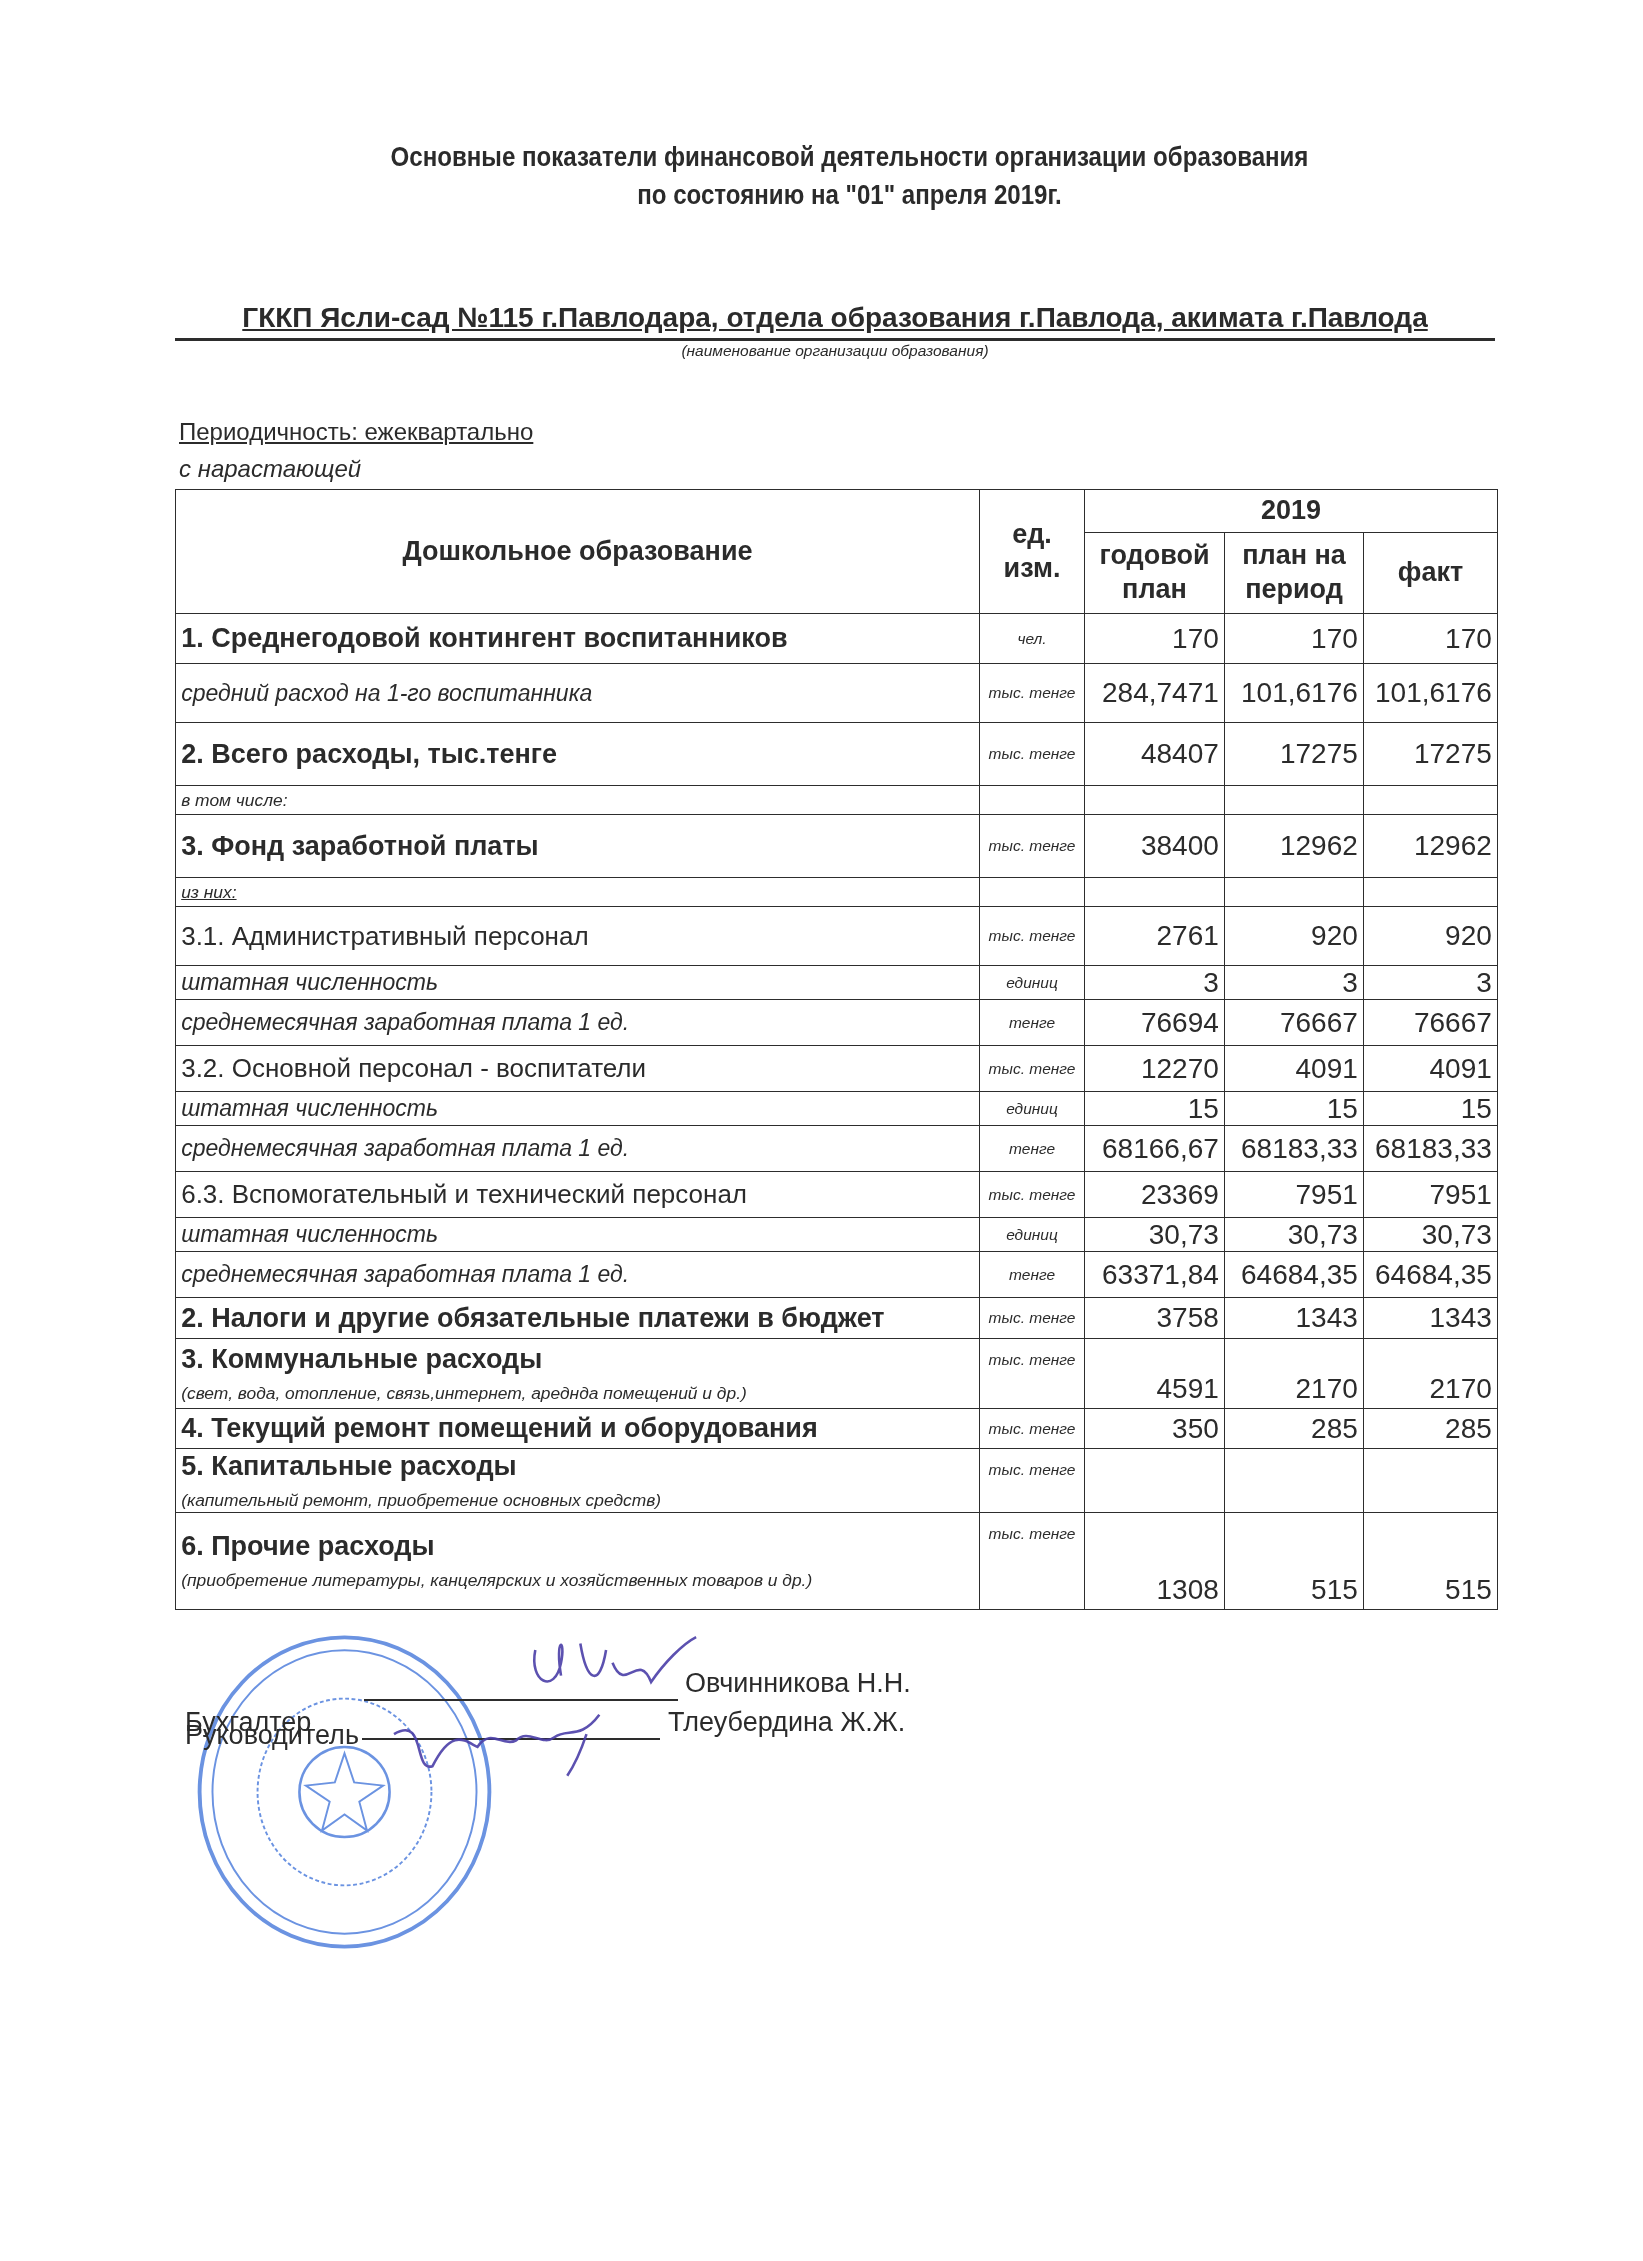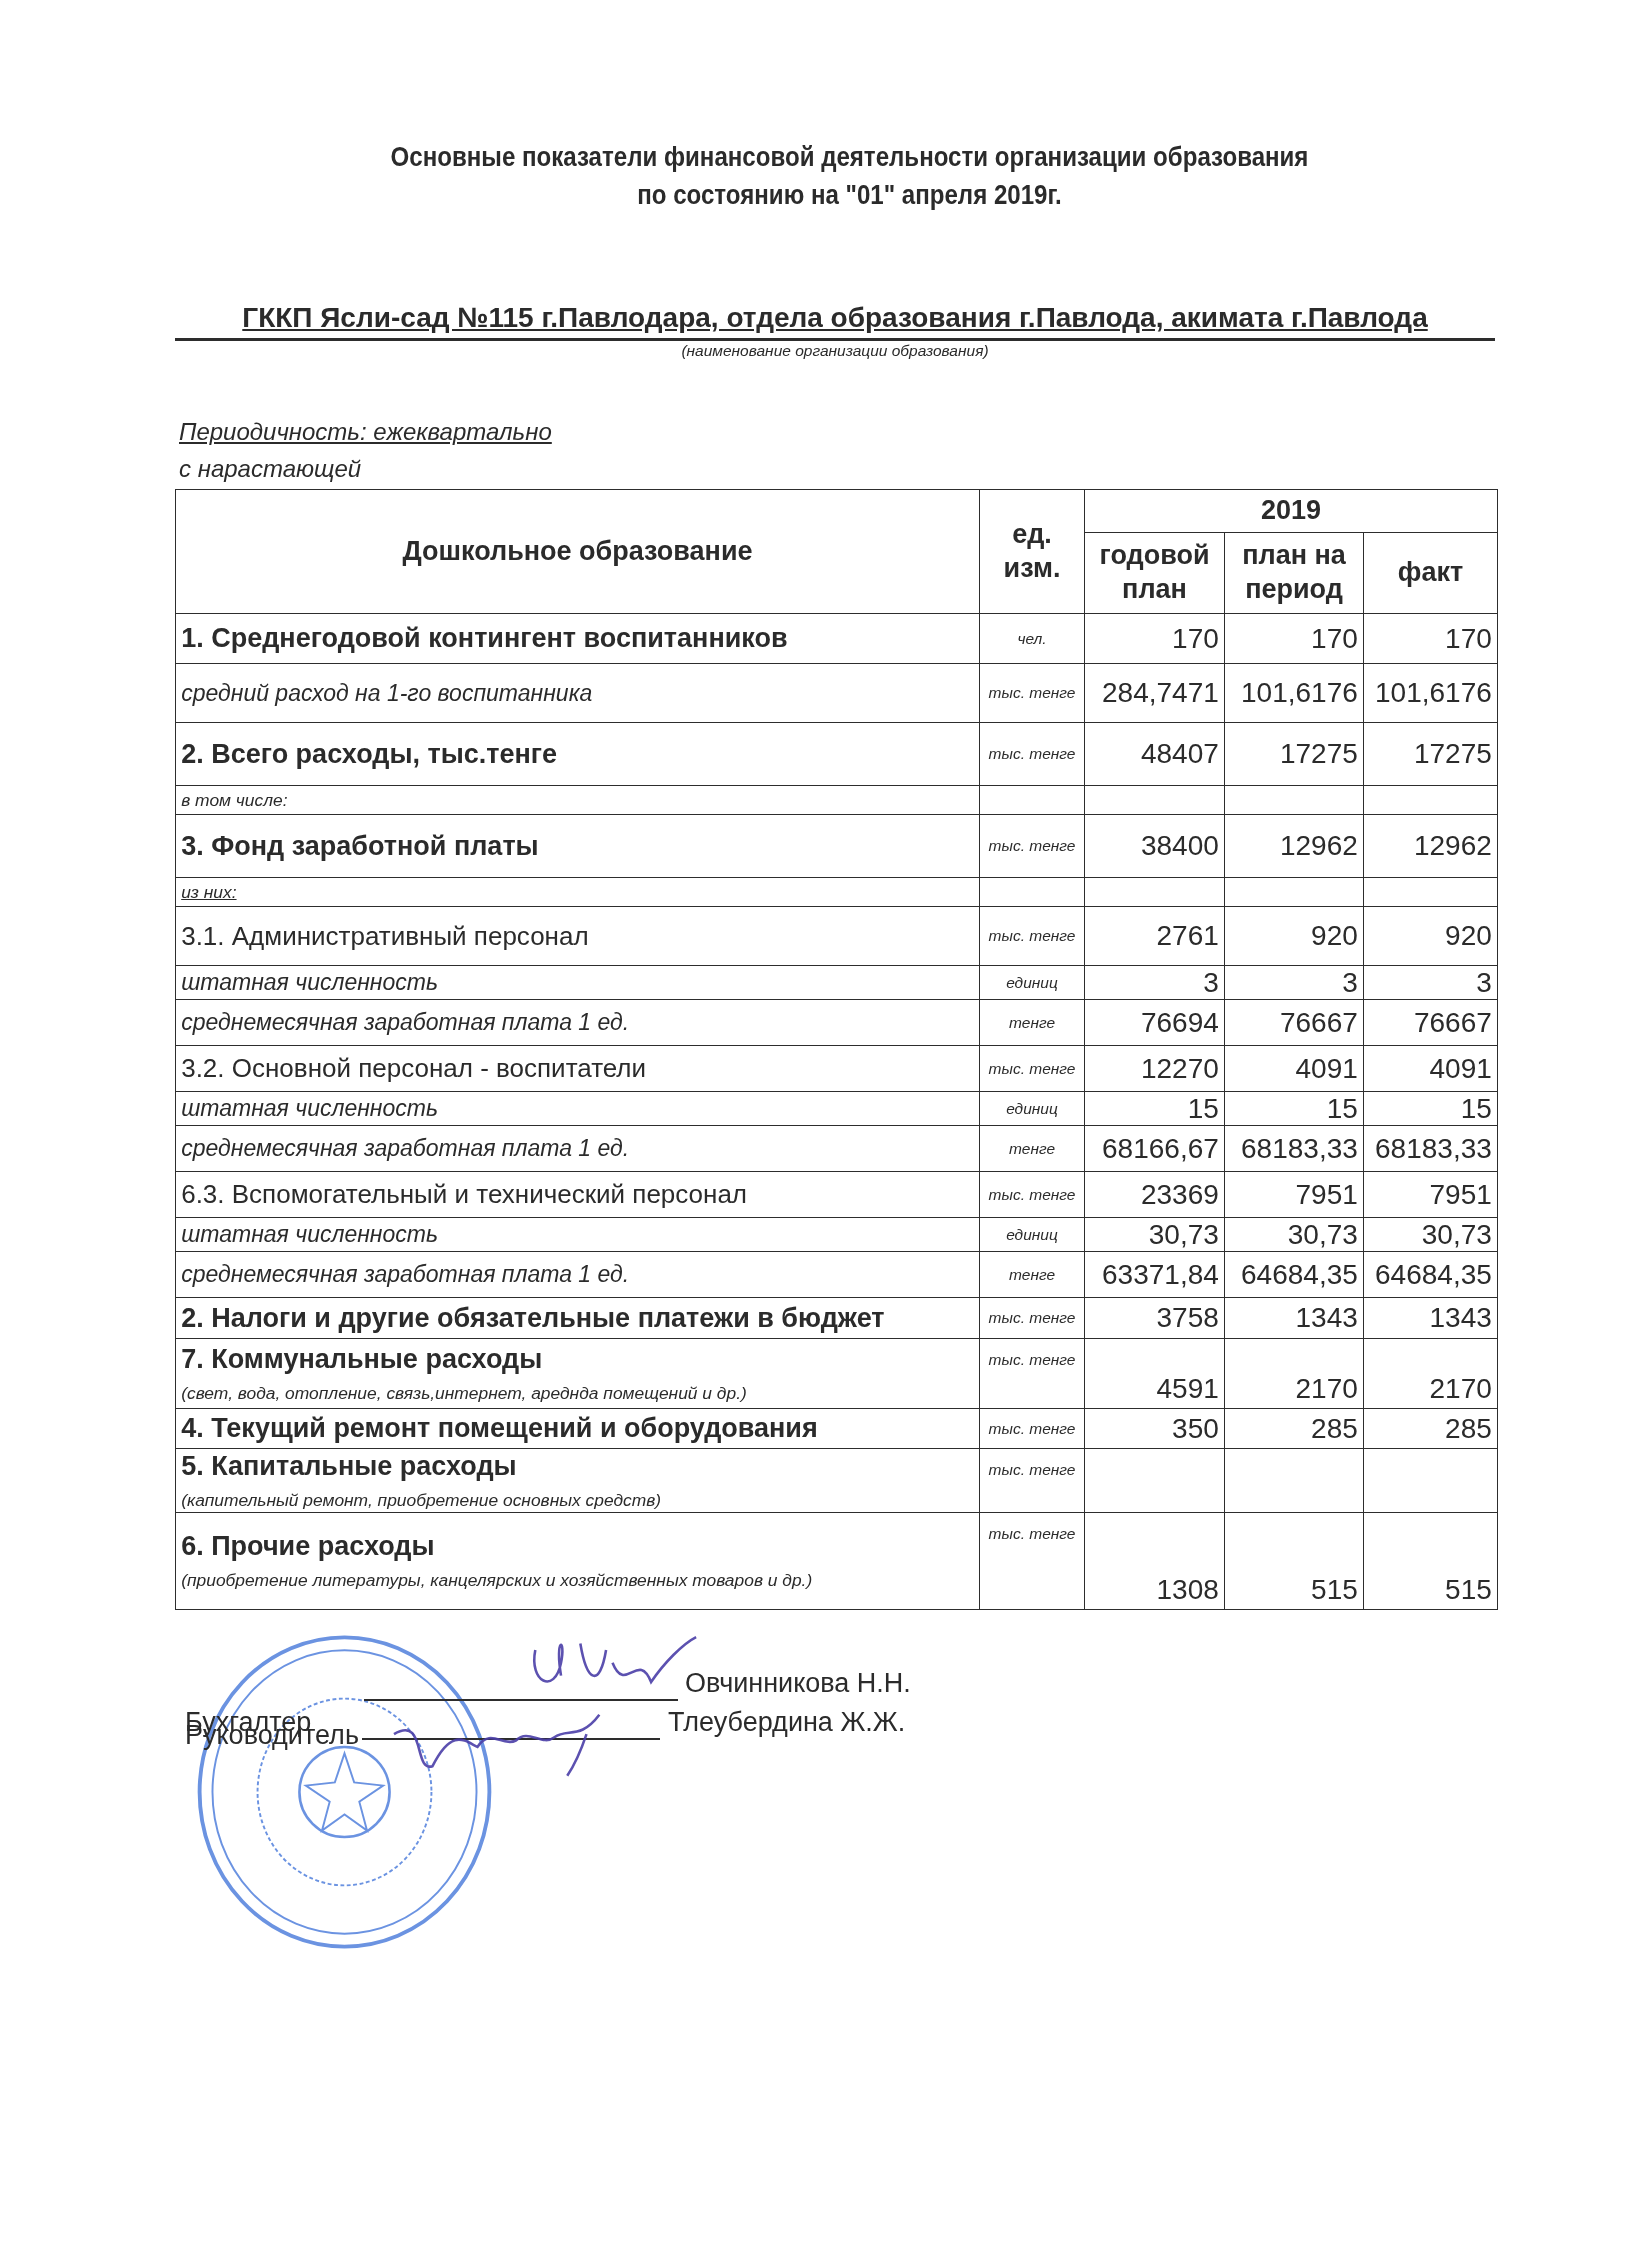--- a/index.html
+++ b/index.html
@@ -7,21 +7,21 @@
            font-family: "Liberation Sans", sans-serif; color: #2b2b2b; }
     .title { position: absolute; left: 0; width: 1708px; text-align: center;
              font-weight: bold; font-size: 28px; transform: scaleX(0.86); transform-origin: 822px 0; }
     #title1 { top: 141px; }
     #title2 { top: 179px; }
     #org { position: absolute; left: 175px; top: 302px; width: 1320px; text-align: center;
            font-weight: bold; font-size: 28px; text-decoration: underline; }
     #org-line { position: absolute; left: 175px; top: 338px; width: 1320px; height: 2.6px; background: #2d2d2d; }
     #org-caption { position: absolute; left: 175px; top: 342px; width: 1320px; text-align: center;
                    font-style: italic; font-size: 15.5px; }
-    #periodicity { position: absolute; left: 179px; top: 418px; font-style: italic; font-size: 24px;
+    #periodicity { position: absolute; left: 179px; top: 418px; font-size: 24px;
                    text-decoration: underline; }
     #cumulative { position: absolute; left: 179px; top: 455px; font-style: italic; font-size: 24px; }
 
     table.report { position: absolute; left: 175px; top: 489px; width: 1321px;
                    border-collapse: collapse; table-layout: fixed; }
     table.report td, table.report th { border: 1.9px solid #2d2d2d; padding: 0 5.2px; vertical-align: middle; }
     table.report th { font-weight: bold; font-size: 27px; text-align: center; line-height: 1.25; }
     td.label { font-size: 26px; text-align: left; }
     td.label.bold { font-weight: bold; font-size: 27px; }
     td.label.italic { font-style: italic; font-size: 23px; }
@@ -177,21 +177,21 @@
         <td class="num">64684,35</td>
       </tr>
       <tr style="height: 41px;">
         <td class="label bold"><span>2. Налоги и другие обязательные платежи в бюджет</span></td>
         <td class="unit">тыс. тенге</td>
         <td class="num">3758</td>
         <td class="num">1343</td>
         <td class="num">1343</td>
       </tr>
       <tr style="height: 70px;">
-        <td class="label bold"><span>7. Коммунальные расходы</span><span class="sub">(свет, вода, отопление, связь,интернет, аредндa помещений и др.)</span></td>
+        <td class="label bold"><span>3. Коммунальные расходы</span><span class="sub">(свет, вода, отопление, связь,интернет, аредндa помещений и др.)</span></td>
         <td class="unit top">тыс. тенге</td>
         <td class="num bottom">4591</td>
         <td class="num bottom">2170</td>
         <td class="num bottom">2170</td>
       </tr>
       <tr style="height: 40px;">
         <td class="label bold"><span>4. Текущий ремонт помещений и оборудования</span></td>
         <td class="unit">тыс. тенге</td>
         <td class="num">350</td>
         <td class="num">285</td>

